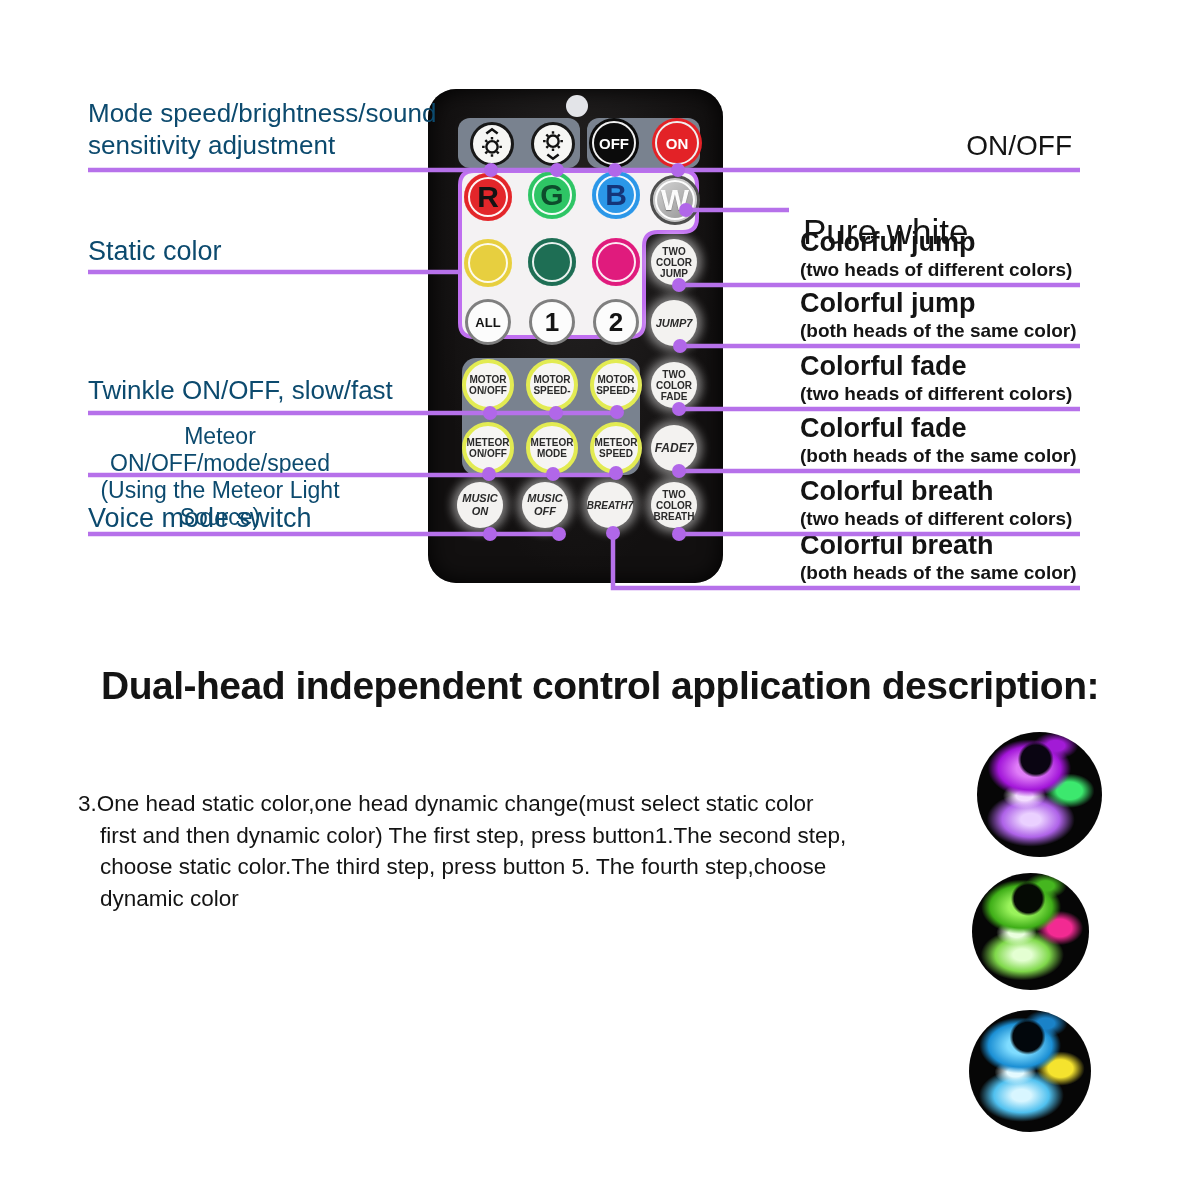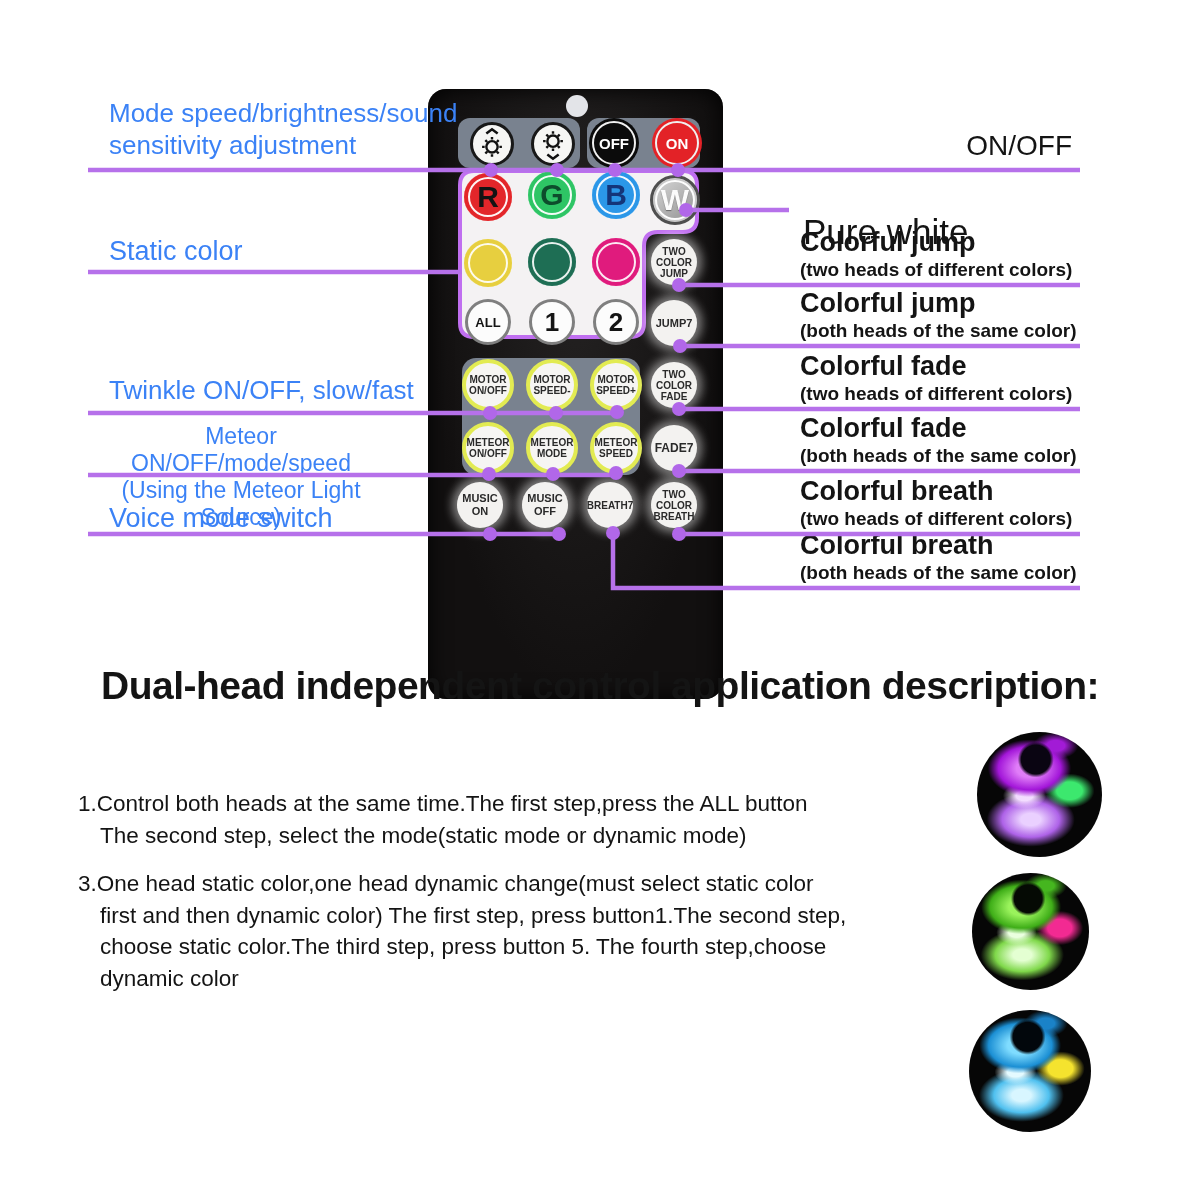--- a/index.html
+++ b/index.html
@@ -1,54 +1,54 @@
 <!DOCTYPE html>
 <html><head>
 <meta charset="utf-8">
 <style>
   html,body{margin:0;padding:0;}
   .page{position:relative;width:1200px;height:1200px;background:#ffffff;
         font-family:"Liberation Sans","DejaVu Sans",sans-serif;color:#141414;overflow:hidden;}
   
-  .callout-left{position:absolute;font-size:26px;line-height:32px;white-space:pre-line;color:#3b82f6;margin-left:21px;}
+  .callout-left{position:absolute;font-size:26px;line-height:32px;white-space:pre-line;color:#0c4a6e;}
   .callout-left.small{font-size:23px;line-height:27px;text-align:center;}
   .lbl-onoff{position:absolute;right:128px;top:130px;font-size:28px;}
   .lbl-purewhite{position:absolute;left:803px;top:192px;font-size:35px;margin-top:20px;}
   .callout-right{position:absolute;left:800px;width:292px;text-align:left;font-weight:bold;}
   .callout-right .t{font-size:27px;line-height:31px;}
   .callout-right .s{font-size:19px;line-height:23px;}
   
   .desc-title{position:absolute;top:664px;left:24px;width:1152px;text-align:center;
               font-weight:bold;font-size:39px;letter-spacing:-0.5px;}
   .desc-sub{position:absolute;top:710px;left:24px;width:1104px;text-align:center;font-size:29px;}
   .instructions{position:absolute;left:78px;top:788px;width:880px;font-size:22.5px;line-height:31.5px;}
   .instruction{white-space:pre-line;padding-left:22px;text-indent:-22px;margin:0 0 17px 0;}
   
-  .remote{position:absolute;left:428px;top:89px;width:295px;height:610px;border-radius:18px;
+  .remote{position:absolute;left:428px;top:89px;width:295px;height:494px;border-radius:28px;
           background:radial-gradient(ellipse at 50% 30%, #242222 0%, #121010 70%);
           box-shadow:inset 0 0 22px #000;}
   .ir-dot{position:absolute;left:138px;top:6px;width:22px;height:22px;border-radius:50%;
           background:#e3e4e8;}
   .pad{position:absolute;background:#79828f;border-radius:12px;z-index:1;}
   .panel-svg{position:absolute;left:30px;top:80px;z-index:1;}
   .btn{position:absolute;border-radius:50%;display:flex;align-items:center;justify-content:center;
        text-align:center;font-weight:bold;white-space:pre-line;z-index:2;box-sizing:border-box;}
   .btn-sun{width:44px;height:44px;background:#f6f6f4;border:3px solid #181818;}
   .btn-off{width:44px;height:44px;background:#0b0b0b;border:2px solid #f0f0f0;
            box-shadow:0 0 0 3px #0b0b0b;color:#fff;font-size:15px;}
   .btn-on{width:44px;height:44px;background:#e32227;border:2px solid #f0f0f0;
           box-shadow:0 0 0 3px #e32227;color:#fff;font-size:15px;}
   .key-color{width:48px;height:48px;font-size:30px;font-weight:800;}
   .key-plain{width:46px;height:46px;background:#fcfcfc;border:3px solid #7f7f7f;color:#141414;}
   .key-ring{width:52px;height:52px;background:#f6f5f3;border:4px solid #e2eb52;
             color:#2a2a2a;font-size:10px;line-height:11px;}
   .key-white{background:#f3f2f0;color:#2a2a2a;
              box-shadow:0 0 10px 5px rgba(255,255,255,0.45);}
   .w3{width:46px;height:46px;font-size:10px;line-height:11px;}
-  .w1{width:46px;height:46px;font-size:11px;line-height:13px;}
+  .w1{width:46px;height:46px;font-size:11px;line-height:13px;font-style:italic;}
   
   .overlay{position:absolute;left:0;top:0;z-index:30;pointer-events:none;}
   
   .fiber{position:absolute;border-radius:50%;background:#060606;}
   .fiber-1{left:977px;top:732px;width:125px;height:125px;
     background:
       radial-gradient(circle 25px at 47% 22%, #0a0512 58%, rgba(10,5,18,0) 72%),
       radial-gradient(ellipse 30px 18px at 63% 11%, #a21bd6 30%, rgba(162,27,214,0) 75%),
       radial-gradient(ellipse 52px 36px at 42% 29%, #e07df8 25%, #a316d9 60%, rgba(163,22,217,0) 80%),
       radial-gradient(ellipse 32px 22px at 74% 47%, #3ce86e 40%, rgba(60,232,110,0) 78%),
@@ -222,22 +222,20 @@
     <div class="s">(two heads of different colors)</div>
   </div>
   <div class="callout-right" style="top:530px;">
     <div class="t">Colorful breath</div>
     <div class="s">(both heads of the same color)</div>
   </div>
 
   <div class="desc-title">Dual-head independent control application description:</div>
 
   <div class="instructions">
-    <p class="instruction">1.Control both heads at the same time.The first step,press the ALL button
-The second step, select the mode(static mode or dynamic mode)</p>
     <p class="instruction">3.One head static color,one head dynamic change(must select static color
 first and then dynamic color) The first step, press button1.The second step,
 choose static color.The third step, press button 5. The fourth step,choose
 dynamic color</p>
   </div>
 
   <div class="fiber fiber-1"></div>
   <div class="fiber fiber-2"></div>
   <div class="fiber fiber-3"></div>
 

